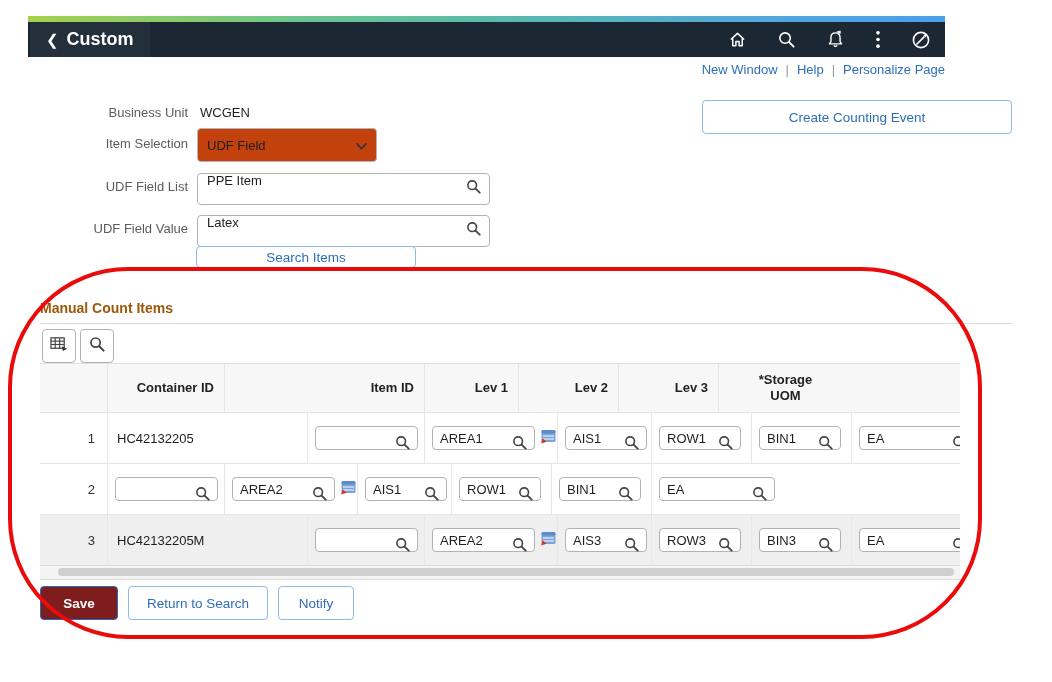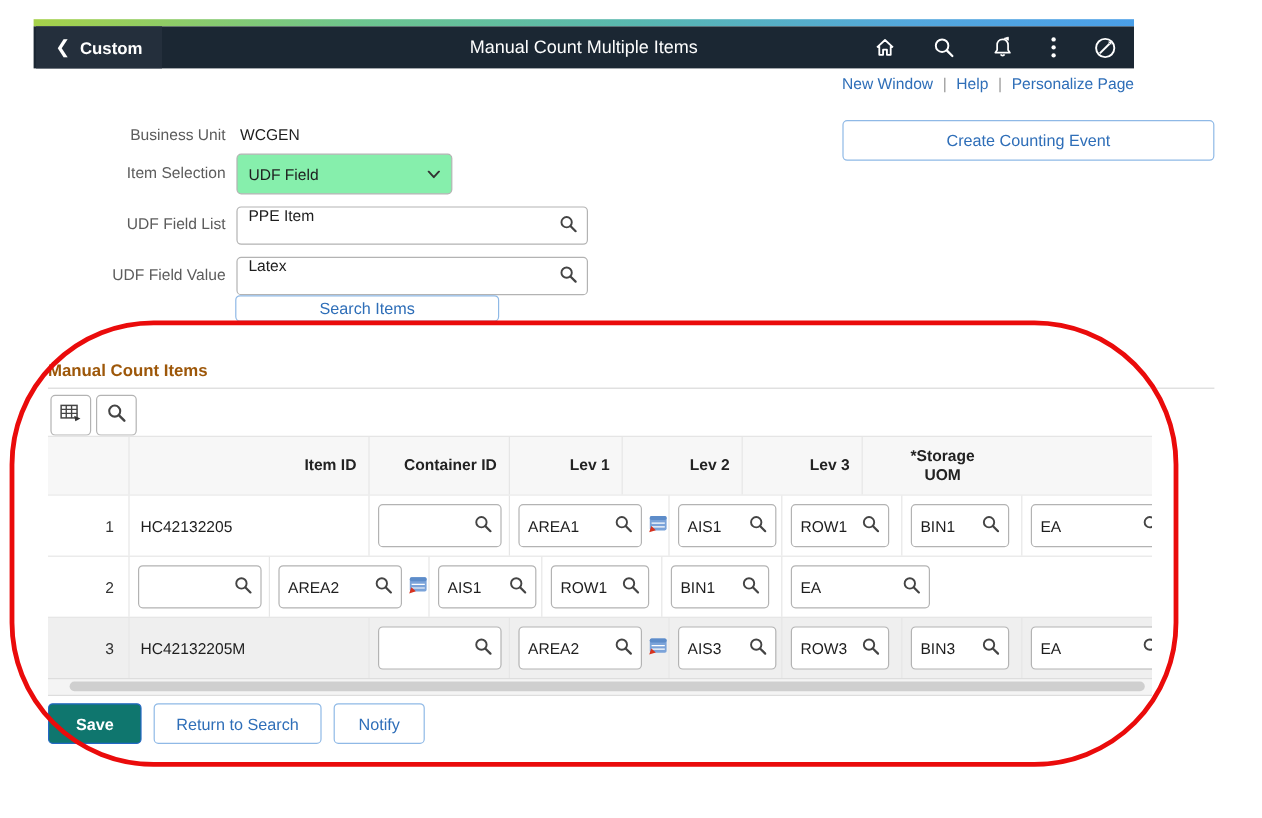--- a/index.html
+++ b/index.html
@@ -7,46 +7,46 @@
           font-family:"Liberation Sans","DejaVu Sans",sans-serif;color:#1e1e1e;}
 
   
   .grad-strip{position:absolute;left:28px;top:16px;width:917px;height:6px;
     background:linear-gradient(90deg,#a6d14a 0%,#6cc48f 30%,#58b7b0 55%,#53a7dd 80%,#4a9fe8 100%);}
   .navbar{position:absolute;left:28px;top:22px;width:917px;height:35px;background:#1b2733;
           display:flex;align-items:center;}
   .back-btn{height:35px;margin-left:2px;padding:0 16px;background:#242f3c;display:flex;
             align-items:center;gap:8px;cursor:pointer;}
   .back-chev{color:#fff;font-size:15px;font-weight:bold;line-height:1;}
-  .back-label{color:#fff;font-size:14px;font-weight:bold;}
+  .back-label{color:#fff;font-size:18px;font-weight:bold;}
   .nav-title{position:absolute;left:0;right:0;text-align:center;color:#fdfdfd;font-size:15px;}
   .nav-icons{position:absolute;right:14px;top:0;height:35px;display:flex;align-items:center;gap:30px;}
   .nav-icons svg{display:block;}
 
   
   .links-row{position:absolute;left:28px;top:62px;width:917px;text-align:right;font-size:13px;}
   .links-row a{color:#2e6eb8;text-decoration:none;cursor:pointer;}
   .links-row .sep{color:#9a9a9a;margin:0 8px;}
 
   
   .flabel{position:absolute;left:40px;width:148px;text-align:right;font-size:13px;color:#5c5c5c;}
   .fvalue{position:absolute;left:200px;font-size:13px;color:#1e1e1e;}
   .selectbox{position:absolute;left:197px;width:178px;height:32px;border:1px solid #b3b3b3;
-             border-radius:4px;background:#86efac;display:flex;align-items:center;cursor:pointer;}
+             border-radius:4px;background:#c2410c;display:flex;align-items:center;cursor:pointer;}
   .selectbox .sel-text{flex:1;padding-left:9px;font-size:13px;color:#1e1e1e;}
   .selectbox .chev{margin-right:9px;}
   .lookup{position:absolute;left:197px;width:293px;height:32px;}
   .lookup input{width:100%;height:100%;box-sizing:border-box;border:1px solid #b3b3b3;border-radius:4px;
                 padding:0 30px 16px 9px;font-size:13px;font-family:inherit;color:#1e1e1e;background:#fff;}
   .lookup .mag{position:absolute;right:9px;top:8px;cursor:pointer;}
 
   .btn-outline{position:absolute;box-sizing:border-box;background:#fff;border:1px solid #8fb9e6;
                border-radius:4px;color:#2e6eb8;font-size:13.5px;font-family:inherit;cursor:pointer;
                display:flex;align-items:center;justify-content:center;}
-  .btn-primary{position:absolute;box-sizing:border-box;background:#0f766e;border:1px solid #2368c4;
+  .btn-primary{position:absolute;box-sizing:border-box;background:#7f1d1d;border:1px solid #2368c4;
                border-radius:4px;color:#fff;font-size:13.5px;font-weight:bold;font-family:inherit;
                cursor:pointer;display:flex;align-items:center;justify-content:center;}
 
   
   .grid-title{position:absolute;left:40px;top:300px;font-size:14px;font-weight:bold;color:#9d5709;}
   .grid-rule{position:absolute;left:40px;top:323px;width:972px;height:1px;background:#d9d9d9;}
   .tool-btn{position:absolute;top:329px;width:34px;height:34px;box-sizing:border-box;background:#fff;
             border:1px solid #b3b3b3;border-radius:4px;display:flex;align-items:center;
             justify-content:center;cursor:pointer;}
 
@@ -63,21 +63,21 @@
   .c-item{width:200px;padding-left:9px;}
   .c-cont{width:117px;}
   .c-sloc{width:133px;}
   .c-lev{width:94px;}
   .c-lev2{width:100px;}
   .c-lev3{width:100px;}
   .c-uom{width:133px;}
   .grow.header .gcell{font-weight:bold;color:#222;justify-content:flex-end;padding-right:10px;
                       text-align:right;line-height:1.25;}
   .grow.header .c-uom{justify-content:center;padding-right:0;text-align:center;}
-  .cell-input{position:relative;margin-left:7px;height:36px;box-sizing:border-box;background:#fff;
+  .cell-input{position:relative;margin-left:7px;height:24px;box-sizing:border-box;background:#fff;
               border:1px solid #b3b3b3;border-radius:4px;display:flex;align-items:center;}
   .cell-input input{border:none;outline:none;background:transparent;font-size:13px;
                     font-family:inherit;color:#1e1e1e;width:100%;padding:0 24px 0 7px;box-sizing:border-box;}
   .cell-input .mag{position:absolute;right:7px;top:8px;cursor:pointer;}
   .w-cont{width:103px;}
   .w-sloc{width:104px;}
   .w-lev{width:82px;}
   .w-uom{width:116px;}
   .xfer{margin-left:5px;cursor:pointer;flex:none;}
 
@@ -101,21 +101,20 @@
 </svg>
 
 <div id="canvas">
 
   <div class="grad-strip"></div>
   <div class="navbar">
     <div class="back-btn">
       <span class="back-chev">❮</span>
       <span class="back-label">Custom</span>
     </div>
-    <div class="nav-title">Manual Count Multiple Items</div>
     <div class="nav-icons">
       <span>
         <svg width="19" height="19" viewBox="0 0 20 20">
             <path d="M3 10 L10 3.5 L17 10 M5 9 V16.5 H8.3 V12 H11.7 V16.5 H15 V9" fill="none" stroke="#fff" stroke-width="1.6" stroke-linejoin="round"></path>
           </svg>
       </span>
       <span>
         <svg width="19" height="19" viewBox="0 0 20 20">
             <circle cx="8.5" cy="8.5" r="5.5" fill="none" stroke="#fff" stroke-width="1.7"></circle>
             <line x1="12.8" y1="12.8" x2="17.5" y2="17.5" stroke="#fff" stroke-width="2" stroke-linecap="round"></line>
@@ -200,22 +199,22 @@
     <span><svg width="16" height="16">
           <use href="#i-mag"></use>
         </svg></span>
   </div>
 
   <div class="grid">
     <div class="grid-inner">
 
       <div class="grow header">
         <div class="gcell c-num"></div>
+        <div class="gcell c-cont">Container ID</div>
         <div class="gcell c-item">Item ID</div>
-        <div class="gcell c-cont">Container ID</div>
         <div class="gcell c-lev">Lev 1</div>
         <div class="gcell c-lev2">Lev 2</div>
         <div class="gcell c-lev3">Lev 3</div>
         <div class="gcell c-uom" style="white-space:pre-line;width:133px;">*Storage
 UOM</div>
       </div>
 
       <div class="grow body">
         <div class="gcell c-num">1</div>
         <div class="gcell c-item">HC42132205</div>

